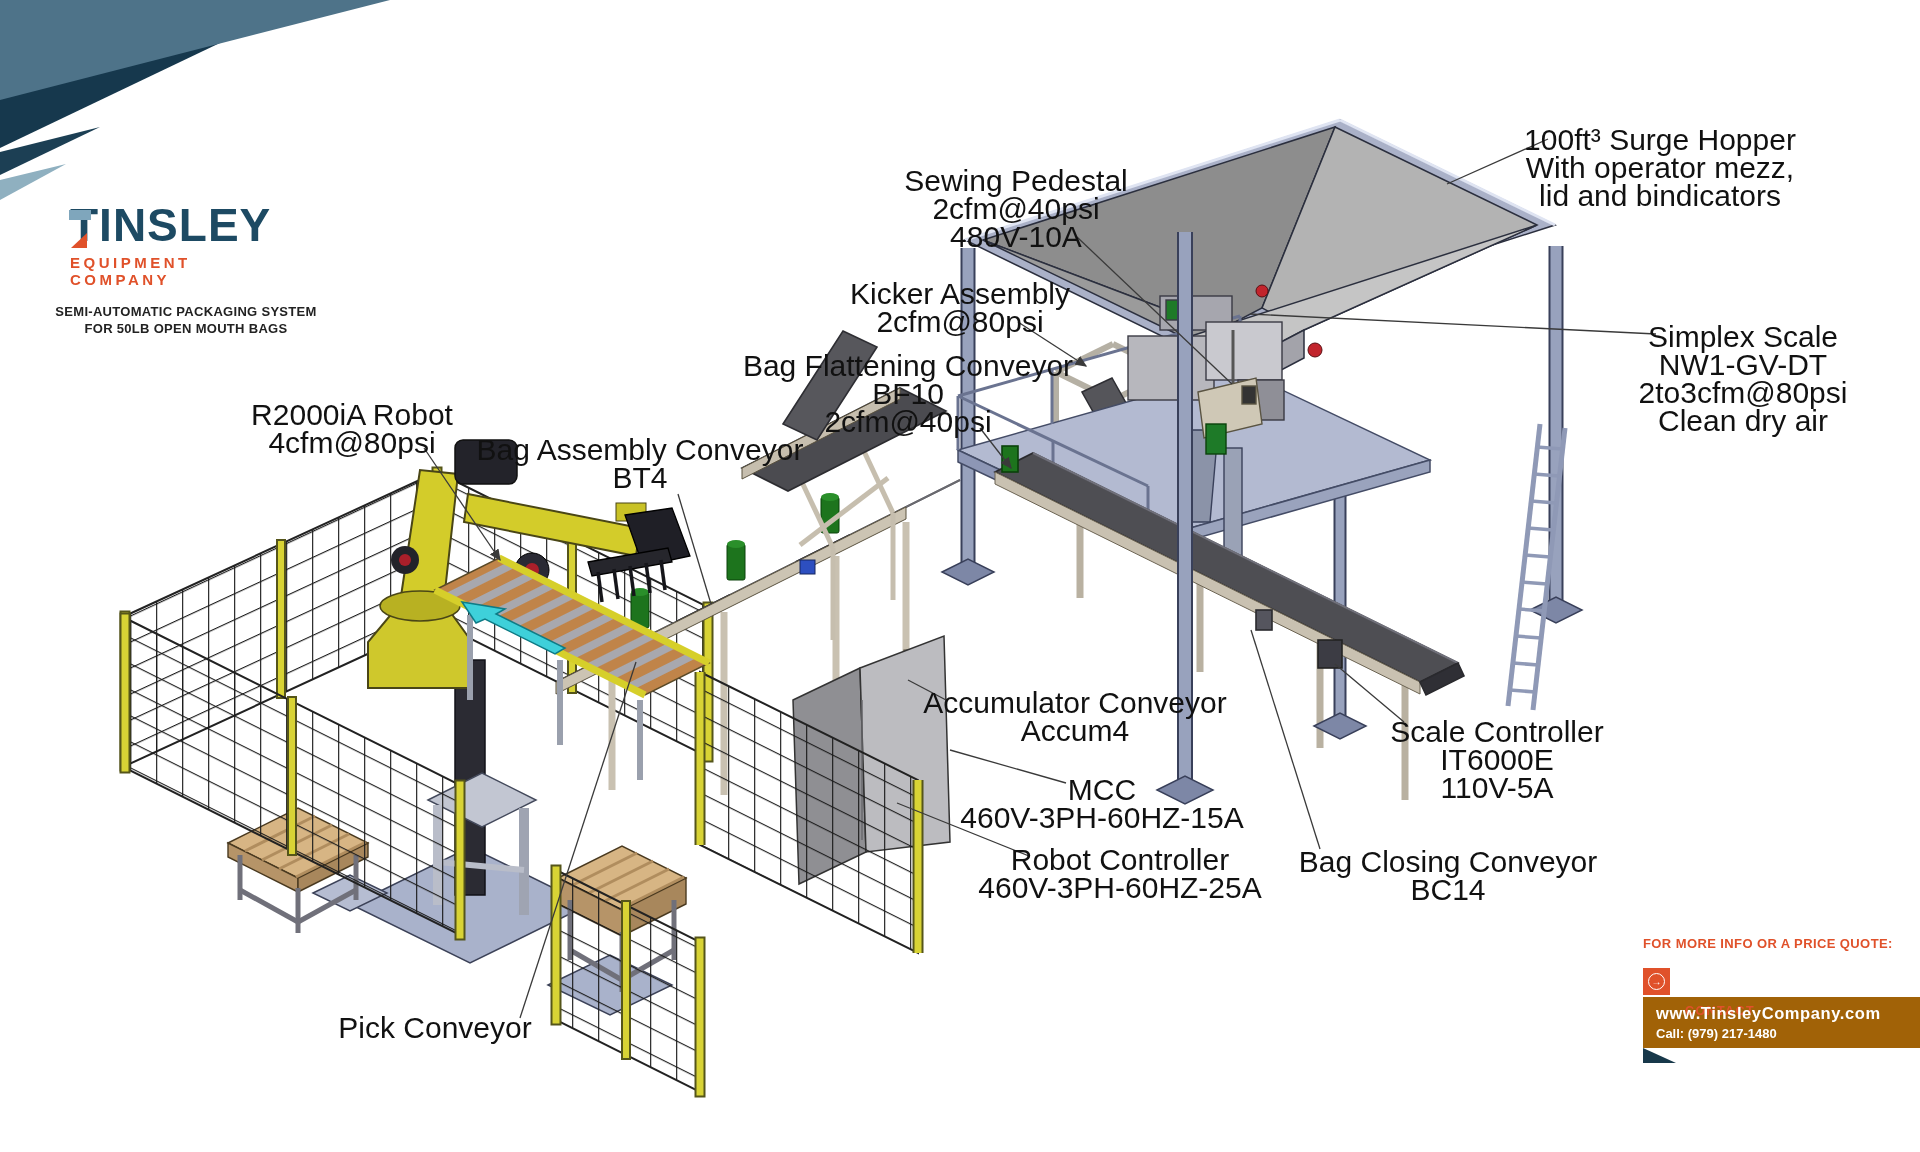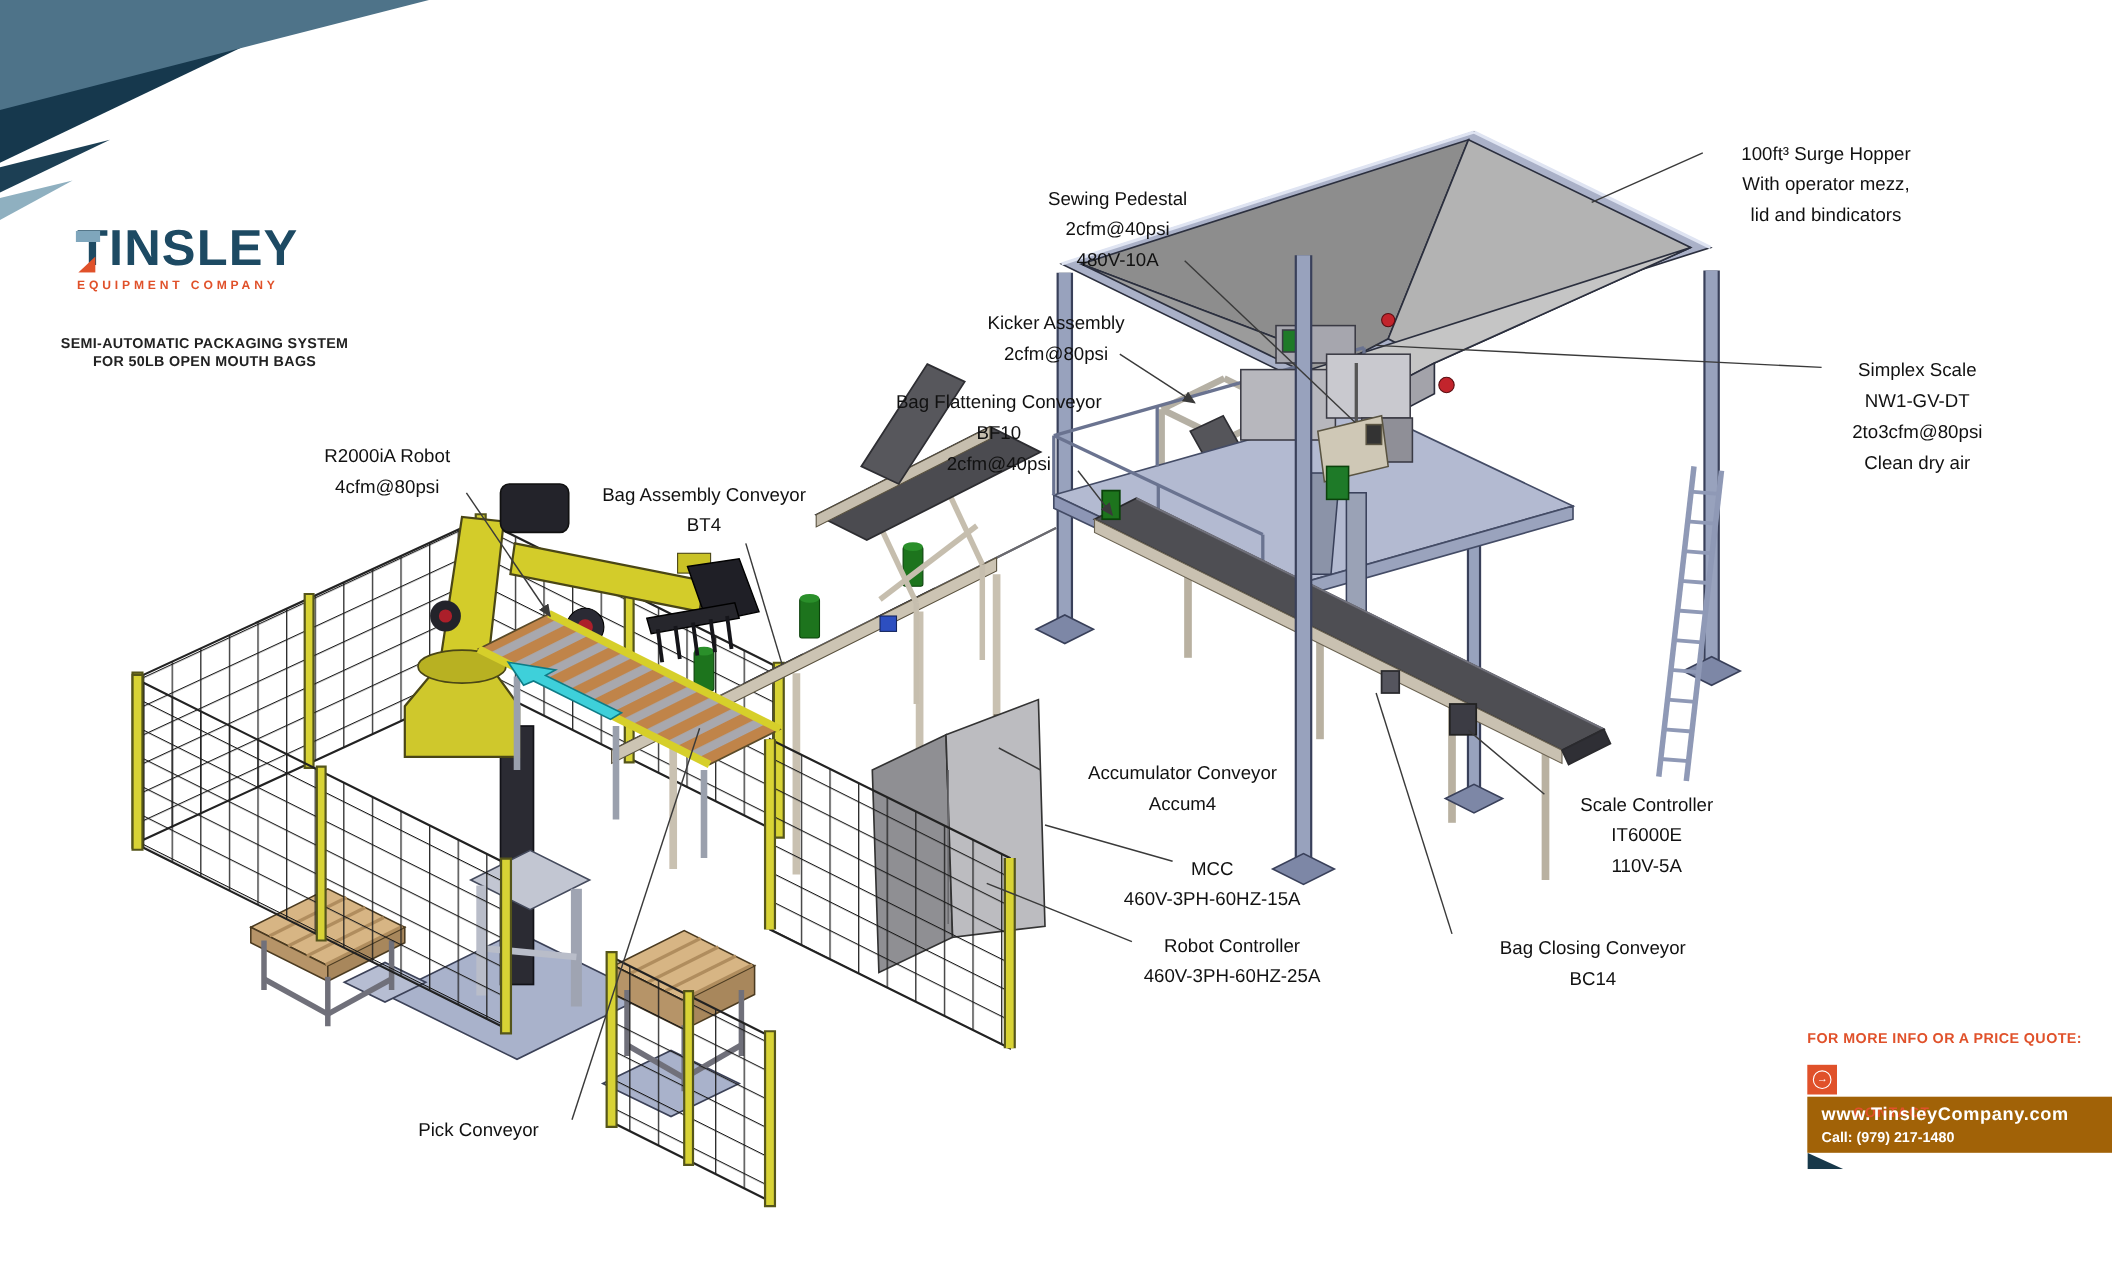--- a/index.html
+++ b/index.html
@@ -5,26 +5,26 @@
   html,body{margin:0;padding:0;background:#fff;}
   .stage{position:relative;width:1920px;height:1152px;overflow:hidden;background:#fff;
          font-family:"Liberation Sans",sans-serif;}
   svg.scene{position:absolute;left:0;top:0;}
   
   .brand{position:absolute;left:70px;top:202px;width:224px;text-align:left;}
   .brand .logo{font-size:46px;font-weight:bold;letter-spacing:1px;color:#1d4a63;line-height:46px;}
   .brand .t-top{position:absolute;left:-1px;top:8px;width:22px;height:10px;background:#7fa6bc;}
   .brand .t-wedge{position:absolute;left:1px;top:31px;width:16px;height:15px;background:#e0512a;
                   clip-path:polygon(100% 0,100% 100%,0 100%);}
-  .brand .logo-sub{margin-top:6px;font-size:11px;font-weight:bold;letter-spacing:3.5px;color:#e0512a;}
+  .brand .logo-sub{margin-top:6px;font-size:15px;font-weight:bold;letter-spacing:3.5px;color:#e0512a;}
   .tagline{position:absolute;left:26px;top:303px;width:320px;text-align:center;
            font-size:13px;font-weight:bold;color:#222;line-height:17px;letter-spacing:.3px;}
   
   .lbl{position:absolute;transform:translateX(-50%);text-align:center;color:#111;
-       font-size:17px;line-height:28px;white-space:nowrap;}
+       font-size:30px;line-height:28px;white-space:nowrap;}
   #lbl-0{left:1016px;top:167px}  #lbl-1{left:960px;top:280px}   #lbl-2{left:908px;top:352px}
   #lbl-3{left:1660px;top:126px}  #lbl-4{left:1743px;top:323px}  #lbl-5{left:1497px;top:718px}
   #lbl-6{left:1448px;top:848px}  #lbl-7{left:1075px;top:689px}  #lbl-8{left:1102px;top:776px}
   #lbl-9{left:1120px;top:846px}  #lbl-10{left:352px;top:401px}  #lbl-11{left:640px;top:436px}
   #lbl-12{left:435px;top:1014px}
   
   .contact{position:absolute;left:1643px;top:936px;width:277px;}
   .contact .heading{font-size:13px;font-weight:bold;color:#e0512a;letter-spacing:.4px;}
   .contact .btn-row{margin-top:17px;display:flex;align-items:stretch;height:27px;width:168px;cursor:pointer;}
   .contact .btn-ico{width:27px;background:#e0512a;display:flex;align-items:center;justify-content:center;}

